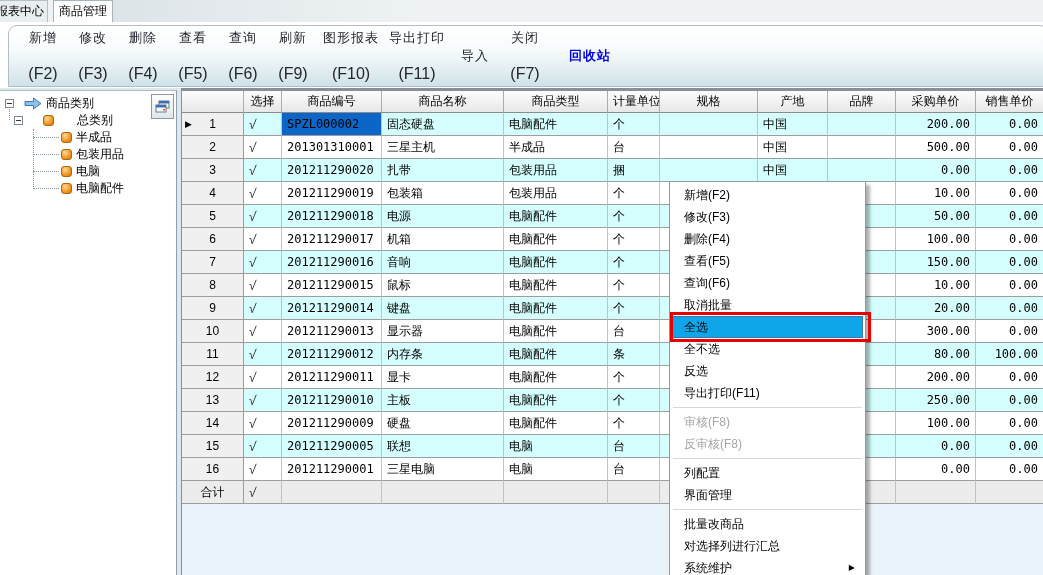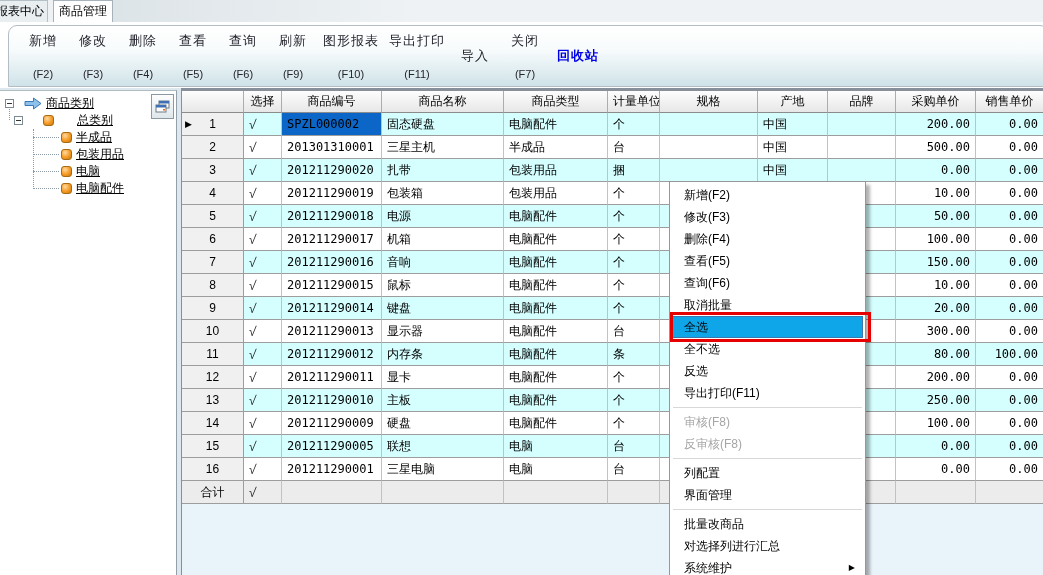--- a/index.html
+++ b/index.html
@@ -16,35 +16,35 @@
   .tab.active { left:53px; width:60px; background:#fff; border-color:#a7b3bb; z-index:2; text-align:center; padding:0; }
 
   
   .toolbar { position:absolute; left:8px; top:25px; width:1041px; height:62px;
     border:1px solid #b2bdc5; border-radius:9px 9px 0 0;
     background:linear-gradient(180deg,#ffffff 0%,#f7fbfc 40%,#ddebef 80%,#cfe2e9 100%);
     display:flex; align-items:stretch; padding-left:12px; }
   .tb-btn { min-width:44px; padding:0 2px; margin-right:6px; display:flex; flex-direction:column;
     justify-content:center; align-items:center; color:#25252e; cursor:default; }
   .tb-label { font-size:13px; letter-spacing:1px; }
-  .tb-key { font-size:11px; margin-top:18px; }
+  .tb-key { font-size:16px; margin-top:18px; }
   .tb-key:empty { display:none; }
-  .tb-recycle { margin-left:4px; display:flex; align-items:center; color:#0000e6; font-weight:bold; font-size:13px; letter-spacing:1px; }
+  .tb-recycle { margin-left:16px; display:flex; align-items:center; color:#0000e6; font-weight:bold; font-size:13px; letter-spacing:1px; }
 
   
   .main-bg { position:absolute; left:0; top:88px; width:1043px; height:487px; background:#dde7ee; }
 
   
   .tree-panel { position:absolute; left:0; top:90px; width:177px; height:485px; background:#fff;
     border-top:1px solid #b0bcc4; border-right:1px solid #93a0a9; }
   .panel-btn { position:absolute; top:3px; right:2px; width:23px; height:25px;
     border:1px solid #8d99a2; background:linear-gradient(180deg,#fdfdfd,#dfe7ec);
     display:flex; align-items:center; justify-content:center; }
   .tree-row { position:relative; height:17px; line-height:17px; white-space:nowrap; }
-  .tree { position:relative; padding-top:4px; height:100%;text-decoration:underline; }
+  .tree { position:relative; padding-top:4px; height:100%; }
   .expander { position:absolute; width:9px; height:9px; top:4px; border:1px solid #7c8a94; background:#fff; }
   .expander::before { content:""; position:absolute; left:1px; right:1px; top:3px; height:1px; background:#333; }
   .root-label { margin-left:46px; }
   .lvl2-label { margin-left:77px; }
   .kid-label { margin-left:76px; }
   .arrow-icon { position:absolute; left:24px; top:2px; }
   .ball { position:absolute; width:11px; height:11px; top:3px; border-radius:3px;
     background:radial-gradient(circle at 35% 30%, #ffd9a0, #f59a23 55%, #cd7a14 95%); border:1px solid #a86a12; }
   .vline { position:absolute; width:0; border-left:1px dotted #8b9aa5; }
   .t-kid::before { content:""; position:absolute; left:33px; top:8px; width:26px; border-top:1px dotted #8b9aa5; }

